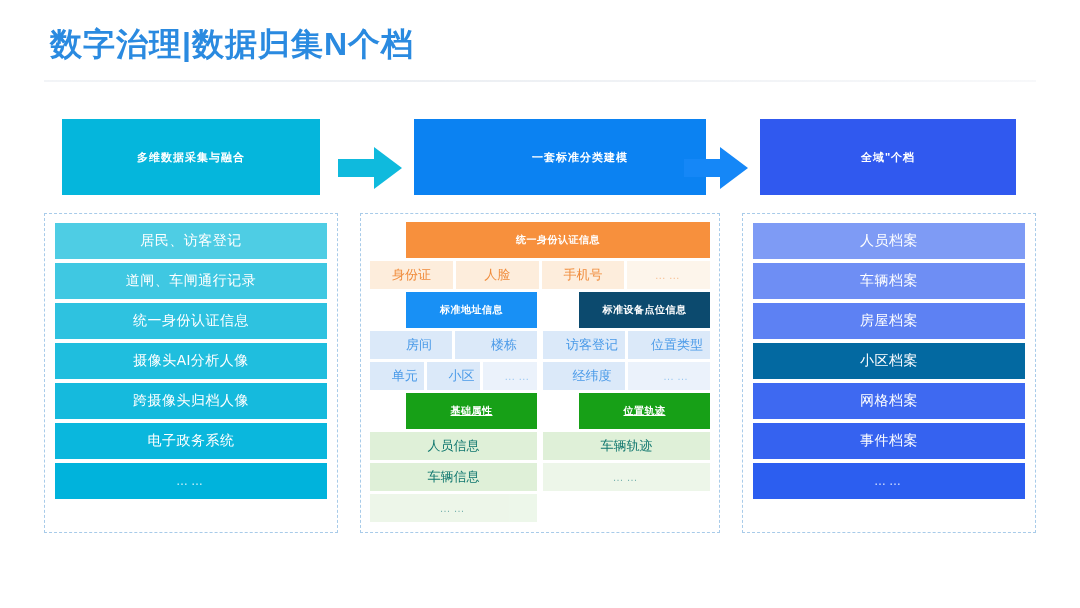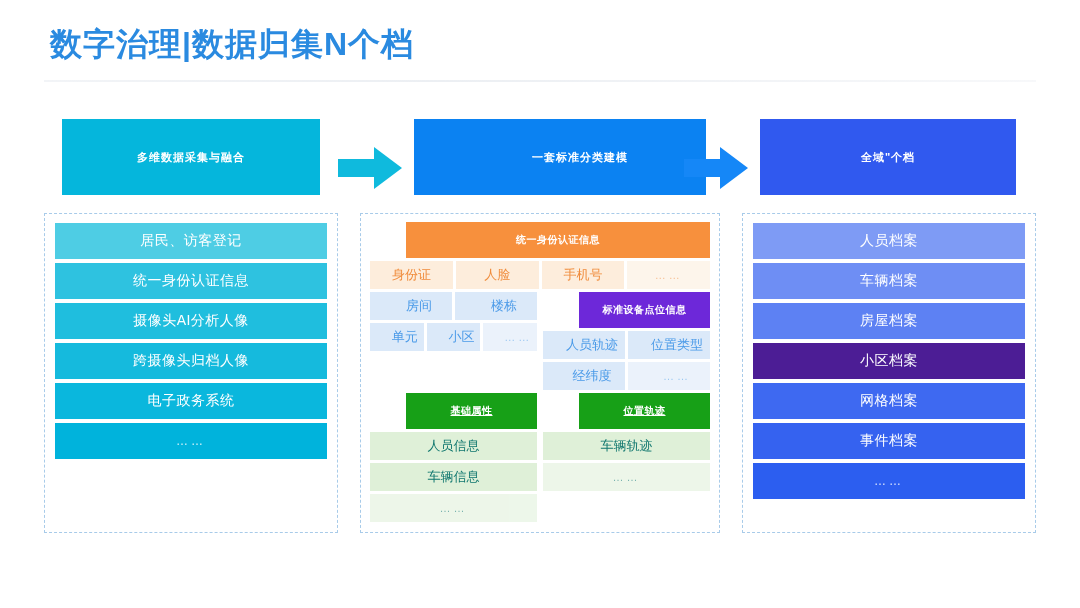--- a/index.html
+++ b/index.html
@@ -182,20 +182,23 @@
 
   <div class="hdr-box hdr-3" style="background: rgb(48, 89, 239);">
     <span>全域"个档</span>
   </div>
 </div>
 
 <div class="panel panel-left">
   <div class="panel-inner" id="left-items">
       <div class="bar" style="background: rgb(78, 205, 228);">
         <span>居民、访客登记</span>
+      </div>
+      <div class="bar" style="background: rgb(63, 200, 226);">
+        <span>道闸、车闸通行记录</span>
       </div>
       <div class="bar" style="background: rgb(46, 194, 224);">
         <span>统一身份认证信息</span>
       </div>
       <div class="bar" style="background: rgb(31, 190, 222);">
         <span>摄像头AI分析人像</span>
       </div>
       <div class="bar" style="background: rgb(21, 186, 221);">
         <span>跨摄像头归档人像</span>
       </div>
@@ -217,36 +220,39 @@
         <div class="mid-row">
           <div class="cell orange flex1">身份证</div>
           <div class="cell orange flex1">人脸</div>
           <div class="cell orange flex1">手机号</div>
           <div class="cell orange dots flex1">……</div>
         </div>
       </div>
       <div class="mid-col">
         <div class="mid-pair">
           <div class="mid-col halfw">
+            <div class="mid-head blue" style="background: rgb(24, 144, 245);">
+              <span>标准地址信息</span>
+            </div>
             <div class="mid-row">
               <div class="cell blue flex1">房间</div>
               <div class="cell blue flex1">楼栋</div>
             </div>
             <div class="mid-row">
               <div class="cell blue flex1">单元</div>
               <div class="cell blue flex1">小区</div>
               <div class="cell blue dots flex1">……</div>
             </div>
           </div>
           <div class="mid-col halfw">
-            <div class="mid-head blue" style="background: #6d28d9; text-align: center;">
+            <div class="mid-head blue" style="background: #0c4a6e; text-align: center;">
               <span>标准设备点位信息</span>
             </div>
             <div class="mid-row">
-              <div class="cell blue flex1">人员轨迹</div>
+              <div class="cell blue flex1">访客登记</div>
               <div class="cell blue flex1">位置类型</div>
             </div>
             <div class="mid-row">
               <div class="cell blue flex1">经纬度</div>
               <div class="cell blue dots flex1">……</div>
             </div>
           </div>
         </div>
       </div>
       <div class="mid-col">
@@ -285,21 +291,21 @@
   <div class="panel-inner" id="right-items">
       <div class="bar" style="background: rgb(126, 155, 245);">
         <span>人员档案</span>
       </div>
       <div class="bar" style="background: rgb(110, 142, 244);">
         <span>车辆档案</span>
       </div>
       <div class="bar" style="background: rgb(93, 129, 243);">
         <span>房屋档案</span>
       </div>
-      <div class="bar" style="background: #4c1d95;">
+      <div class="bar" style="background: #0369a1;">
         <span>小区档案</span>
       </div>
       <div class="bar" style="background: rgb(62, 105, 241);">
         <span>网格档案</span>
       </div>
       <div class="bar" style="background: rgb(53, 98, 240);">
         <span>事件档案</span>
       </div>
       <div class="bar dots" style="background: rgb(44, 94, 240);">
         <span>……</span>

